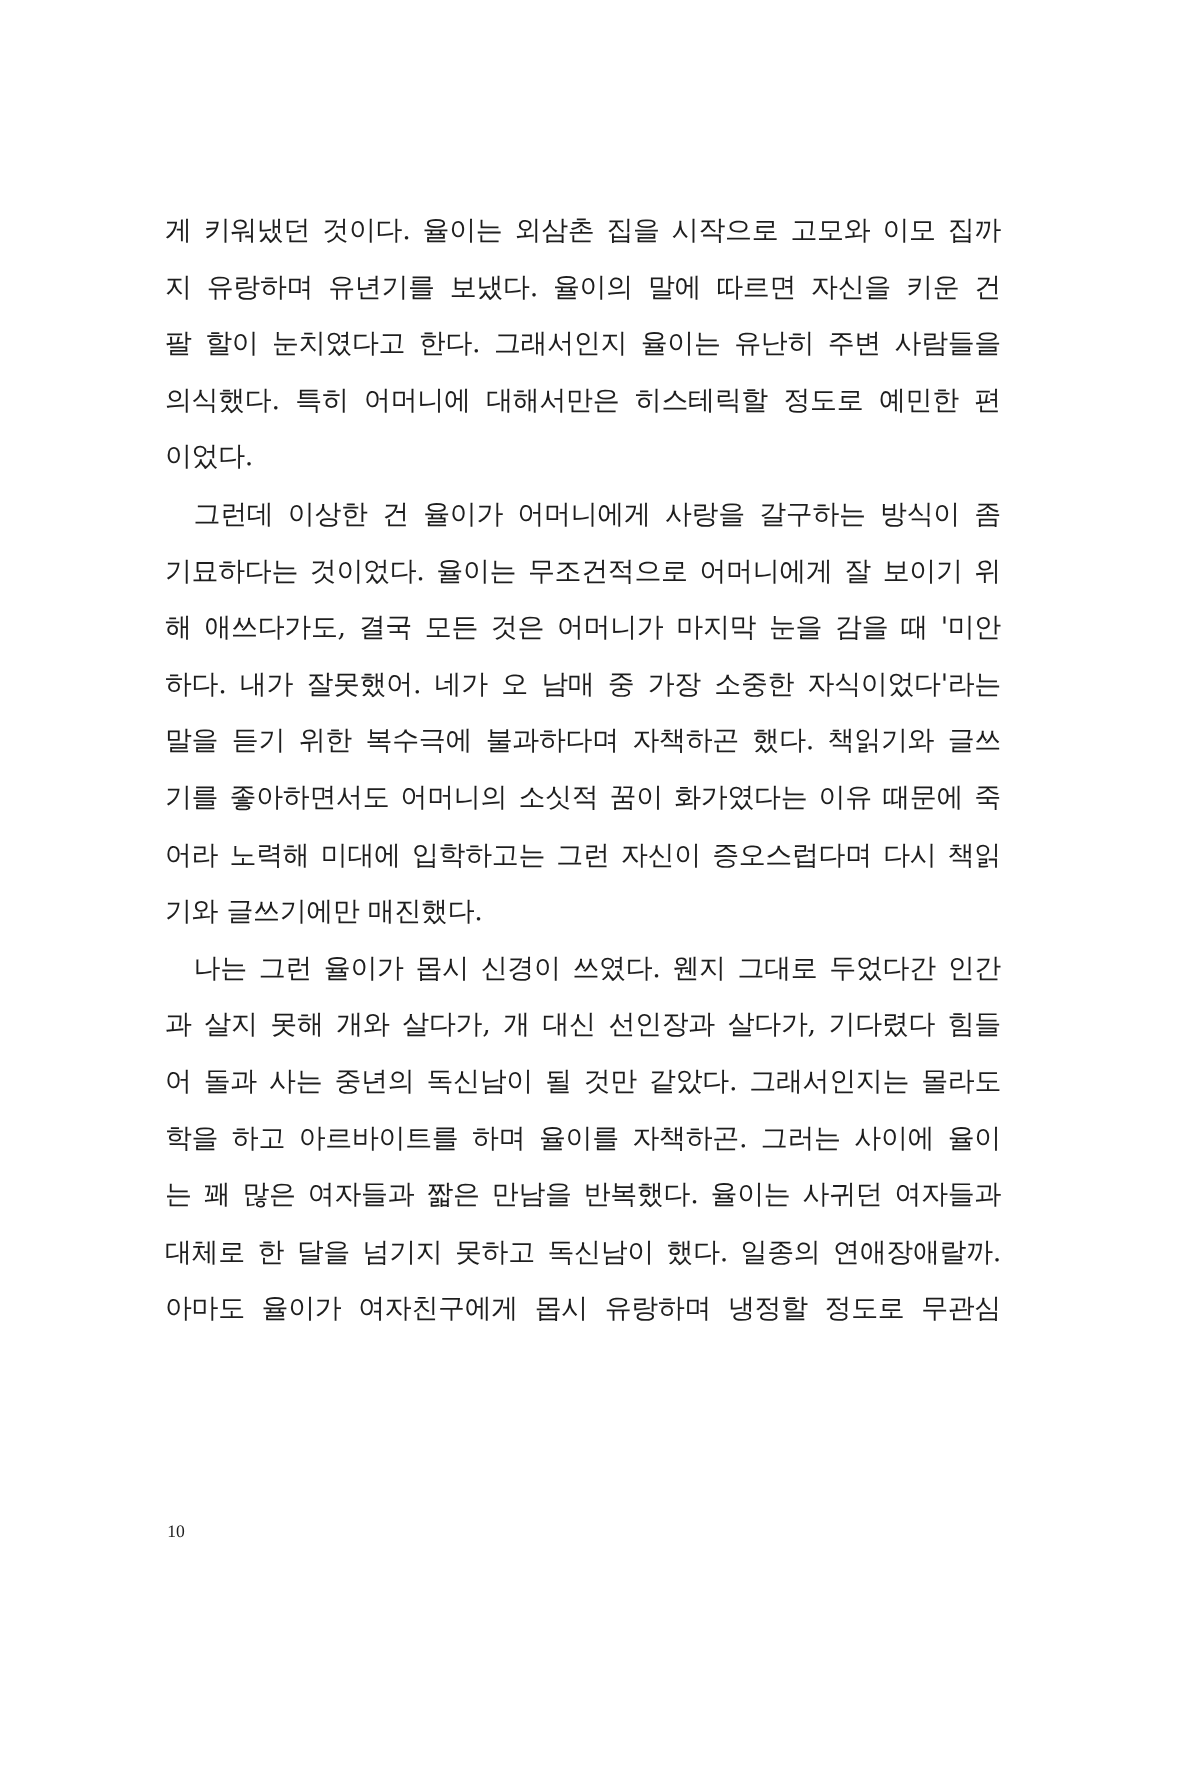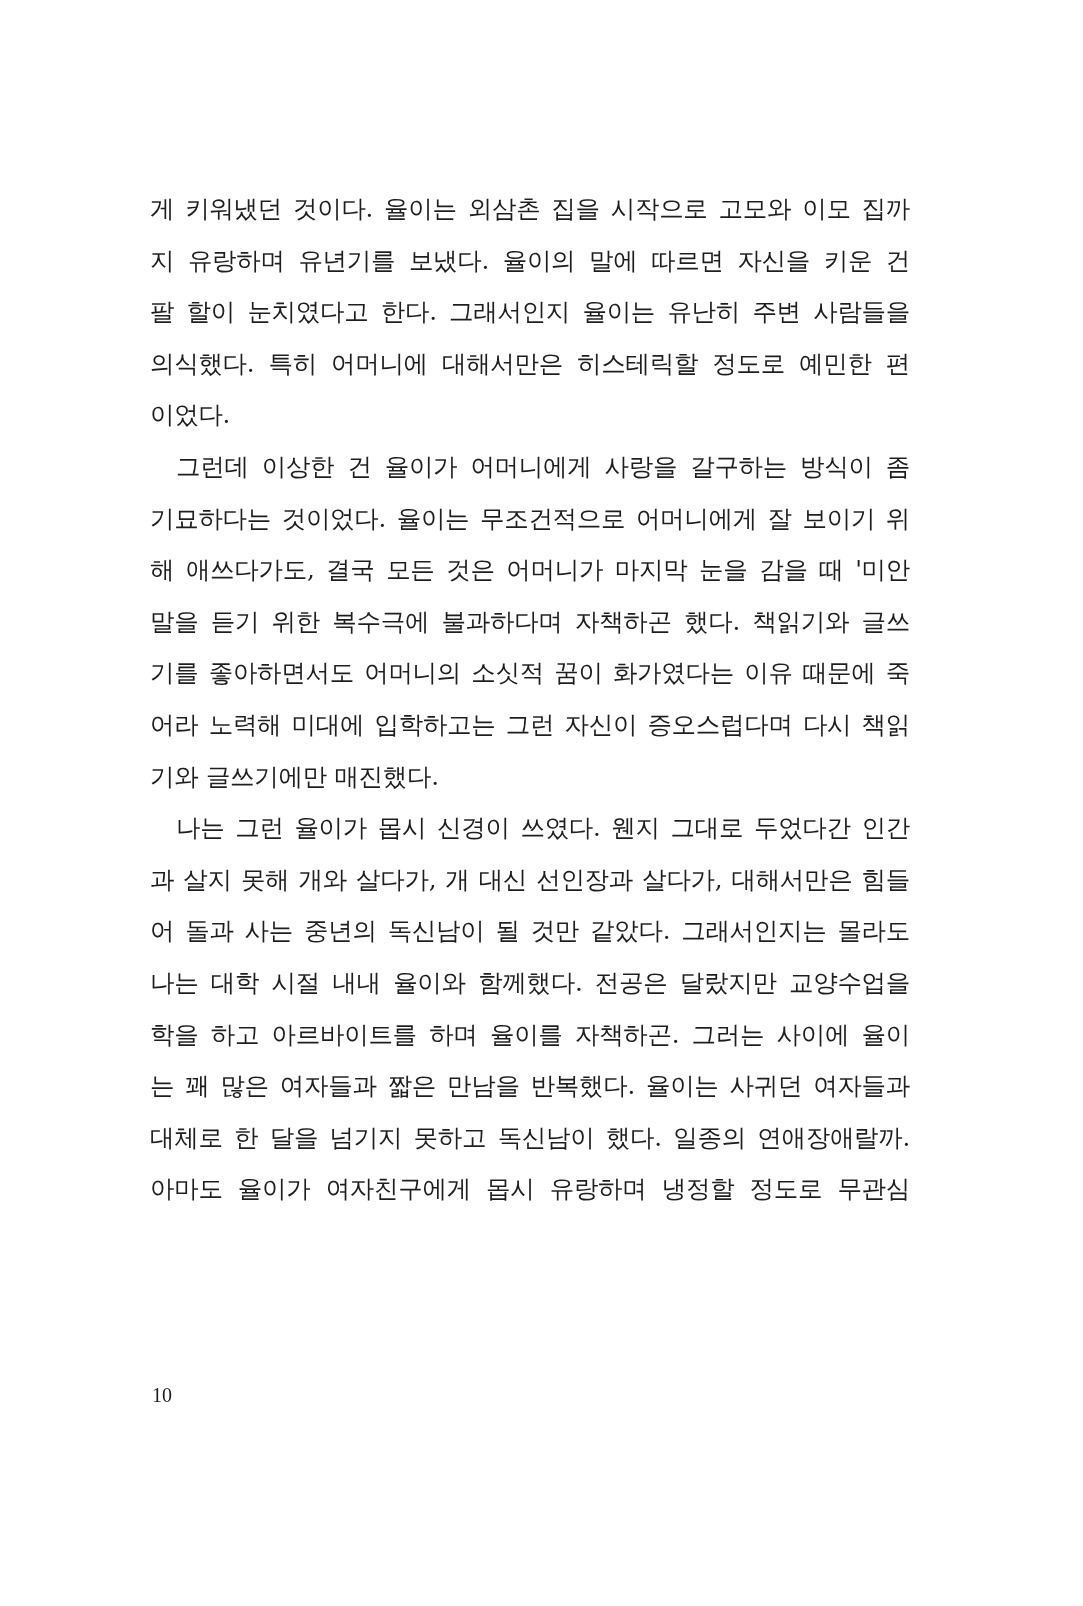--- a/index.html
+++ b/index.html
@@ -43,21 +43,21 @@
       text-align-last: left;
     }
     .line.indent {
       padding-left: 26px;
     }
     .page-number {
       position: absolute;
       left: 152px;
       top: 1384px;
       font-family: "Liberation Serif", "DejaVu Serif", serif;
-      font-size: 20px;
+      font-size: 16px;
       color: #1e1e1e;
     }
   </style>
 </head>
 <body>
 
 <div class="page">
   <div class="text-block">
 
     <div>
@@ -65,31 +65,31 @@
       <div class="line">지 유랑하며 유년기를 보냈다. 율이의 말에 따르면 자신을 키운 건</div>
       <div class="line">팔 할이 눈치였다고 한다. 그래서인지 율이는 유난히 주변 사람들을</div>
       <div class="line">의식했다. 특히 어머니에 대해서만은 히스테릭할 정도로 예민한 편</div>
       <div class="line last">이었다.</div>
     </div>
 
     <div>
       <div class="line indent">그런데 이상한 건 율이가 어머니에게 사랑을 갈구하는 방식이 좀</div>
       <div class="line">기묘하다는 것이었다. 율이는 무조건적으로 어머니에게 잘 보이기 위</div>
       <div class="line">해 애쓰다가도, 결국 모든 것은 어머니가 마지막 눈을 감을 때 '미안</div>
+      <div class="line">하다. 내가 잘못했어. 네가 오 남매 중 가장 소중한 자식이었다'라는</div>
       <div class="line">말을 듣기 위한 복수극에 불과하다며 자책하곤 했다. 책읽기와 글쓰</div>
       <div class="line">기를 좋아하면서도 어머니의 소싯적 꿈이 화가였다는 이유 때문에 죽</div>
       <div class="line">어라 노력해 미대에 입학하고는 그런 자신이 증오스럽다며 다시 책읽</div>
       <div class="line last">기와 글쓰기에만 매진했다.</div>
     </div>
 
     <div>
       <div class="line indent">나는 그런 율이가 몹시 신경이 쓰였다. 웬지 그대로 두었다간 인간</div>
-      <div class="line">과 살지 못해 개와 살다가, 개 대신 선인장과 살다가, 대해서만은 힘들</div>
+      <div class="line">과 살지 못해 개와 살다가, 개 대신 선인장과 살다가, 기다렸다 힘들</div>
       <div class="line">어 돌과 사는 중년의 독신남이 될 것만 같았다. 그래서인지는 몰라도</div>
-      <div class="line">나는 대학 시절 내내 율이와 함께했다. 전공은 달랐지만 교양수업을</div>
       <div class="line">학을 하고 아르바이트를 하며 율이를 자책하곤. 그러는 사이에 율이</div>
       <div class="line">는 꽤 많은 여자들과 짧은 만남을 반복했다. 율이는 사귀던 여자들과</div>
       <div class="line">대체로 한 달을 넘기지 못하고 독신남이 했다. 일종의 연애장애랄까.</div>
       <div class="line">아마도 율이가 여자친구에게 몹시 유랑하며 냉정할 정도로 무관심</div>
     </div>
 
   </div>
 
   <div class="page-number">10</div>
 </div>

